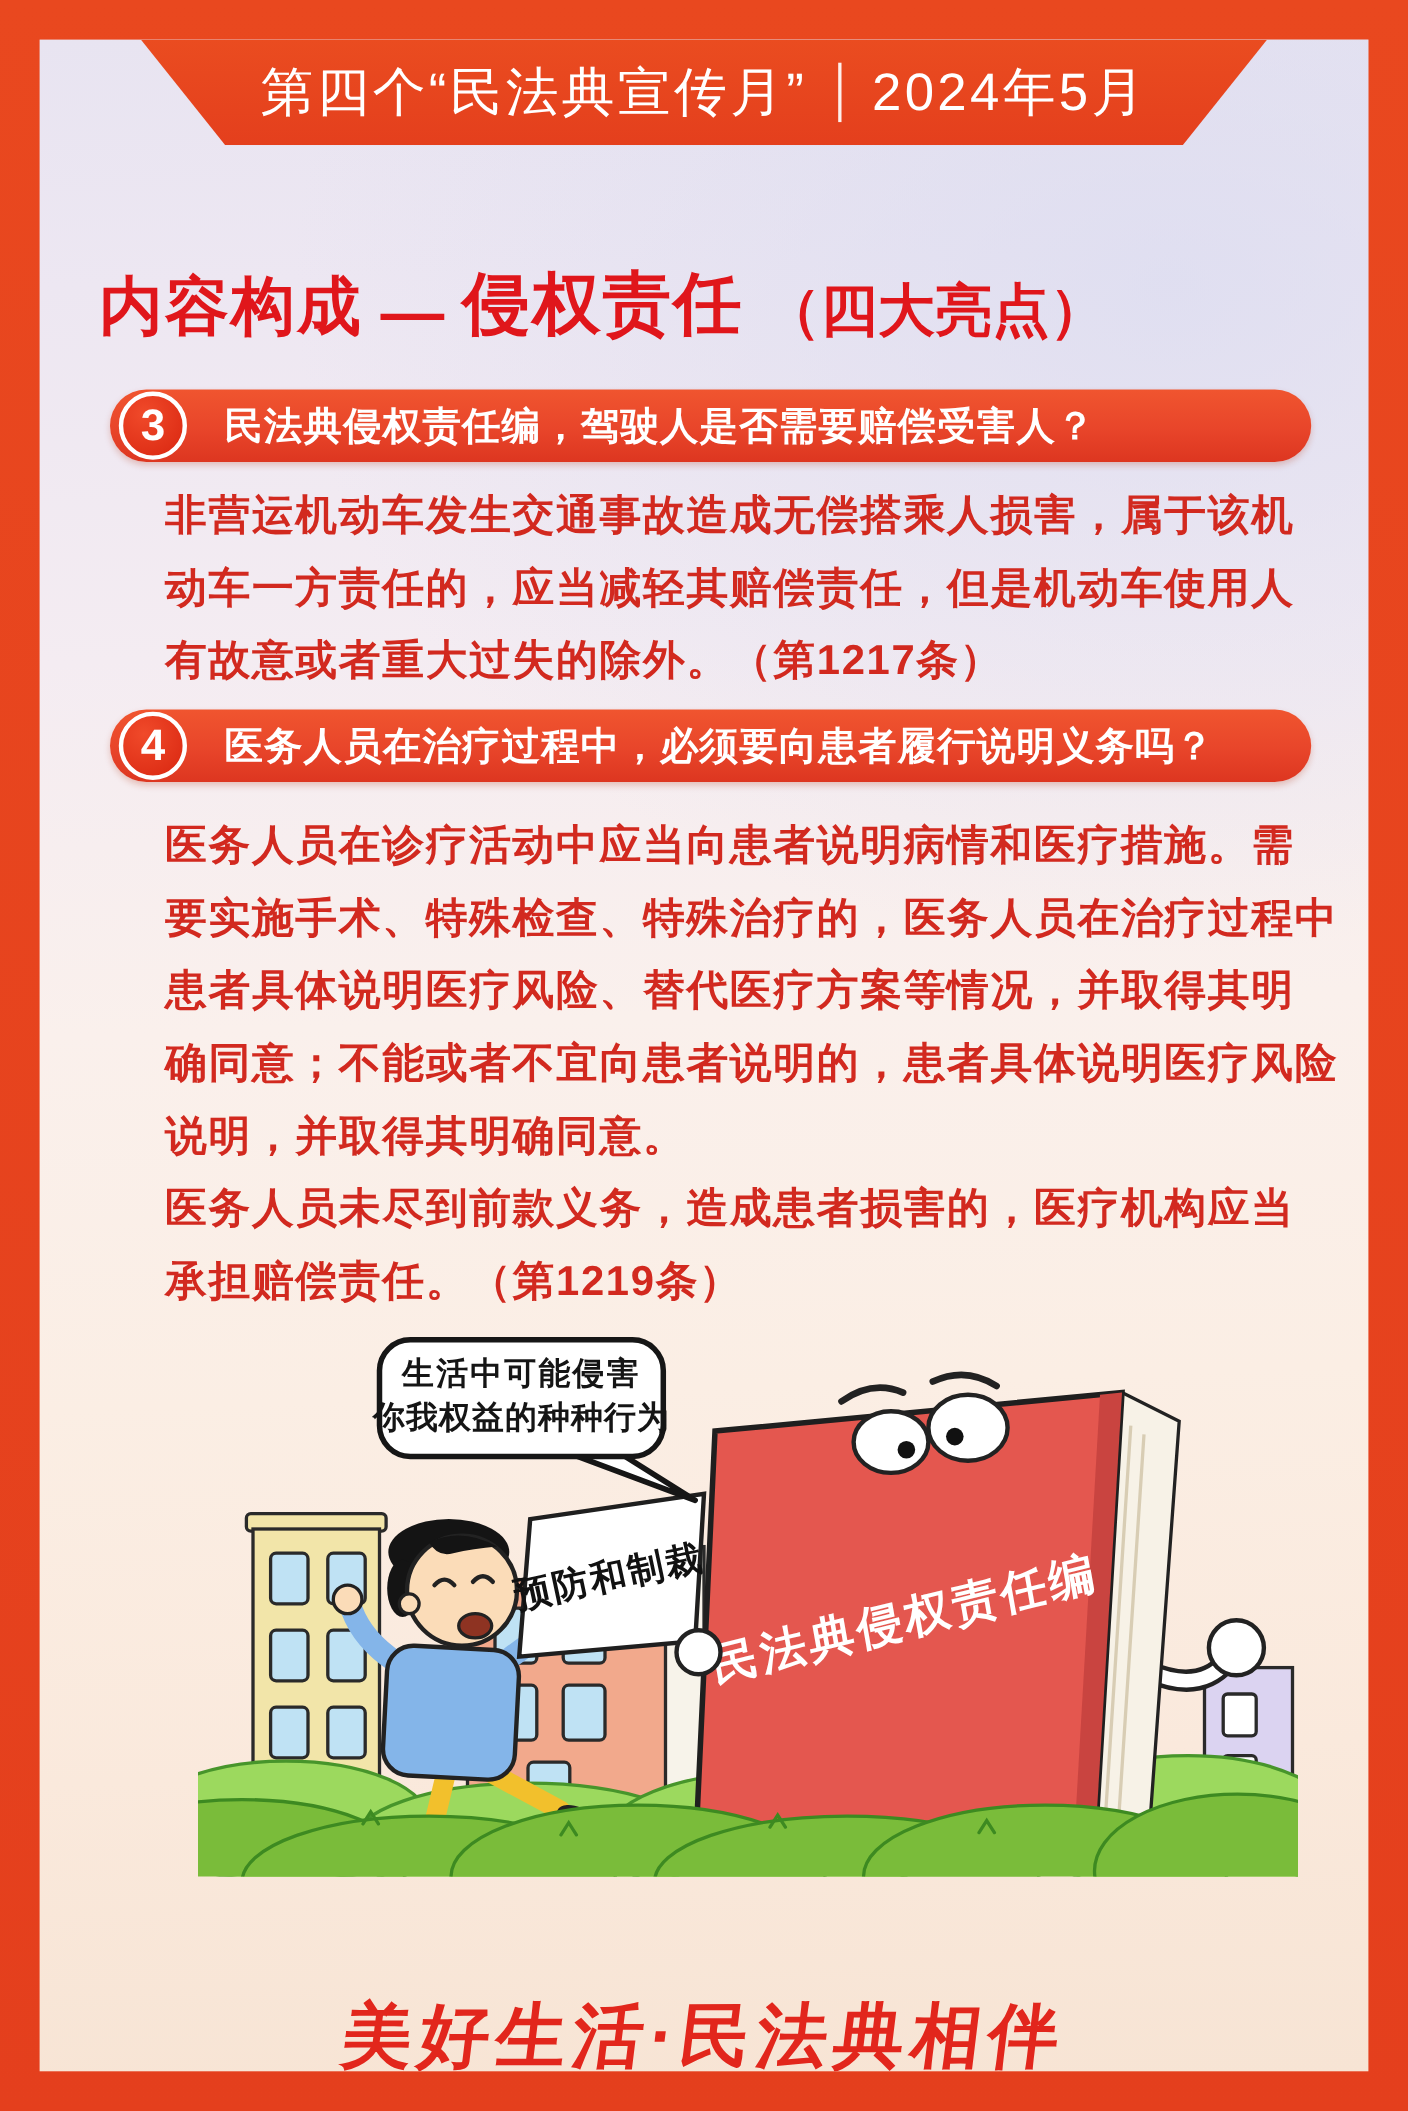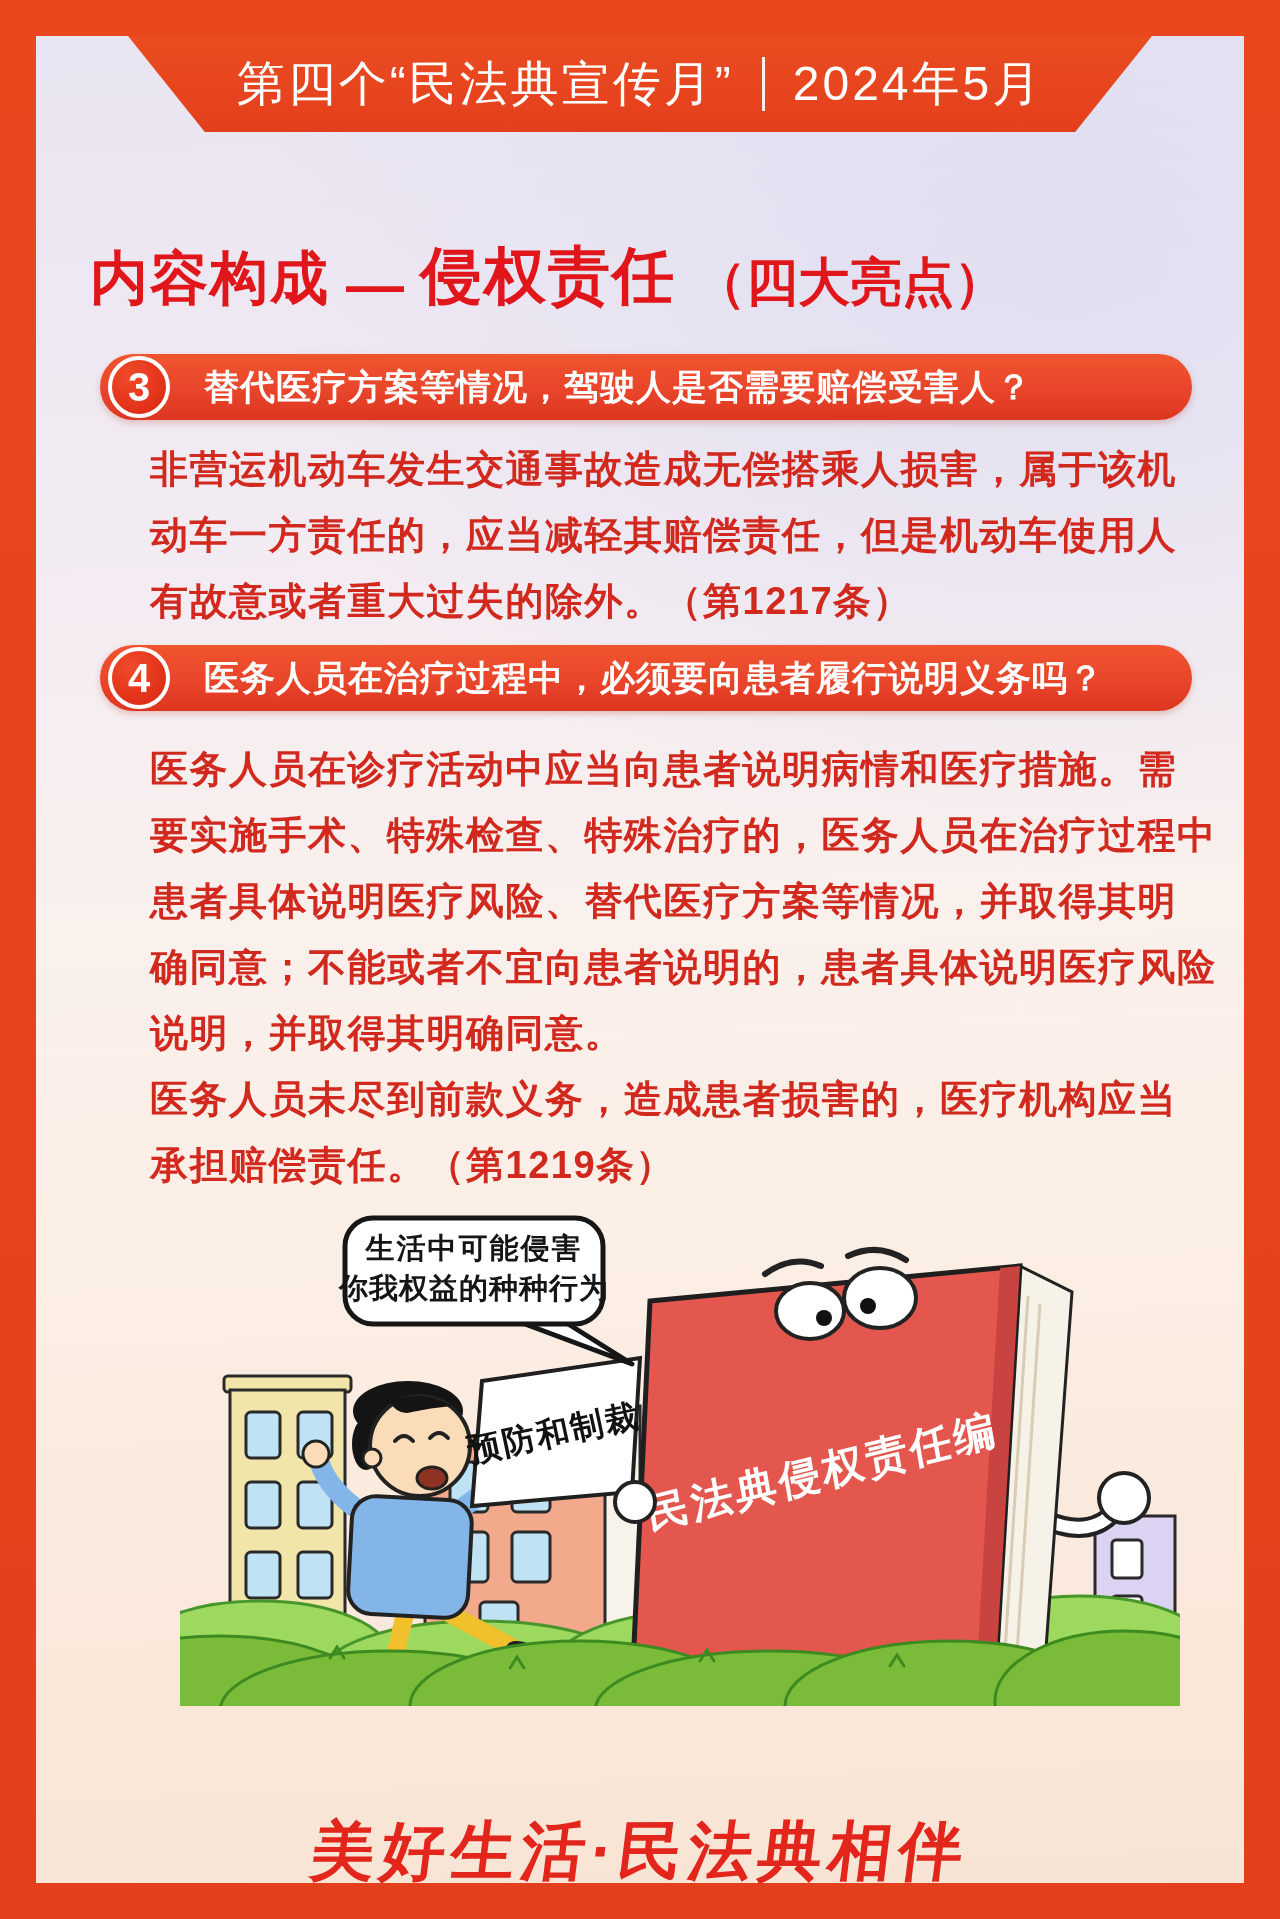--- a/index.html
+++ b/index.html
@@ -84,21 +84,21 @@
 
     <div class="title">
       <span class="prefix">内容构成</span>
       <span class="dash">—</span>
       <span class="main">侵权责任</span>
       <span class="suffix">（四大亮点）</span>
     </div>
 
     <div class="qbar bar3">
       <span class="badge">3</span>
-      <span class="qtext">替代医疗方案等情况，驾驶人是否需要赔偿受害人？</span>
+      <span class="qtext">民法典侵权责任编，驾驶人是否需要赔偿受害人？</span>
     </div>
     <div class="body body3">
       <div class="bline">非营运机动车发生交通事故造成无偿搭乘人损害，属于该机</div>
       <div class="bline">动车一方责任的，应当减轻其赔偿责任，但是机动车使用人</div>
       <div class="bline">有故意或者重大过失的除外。（第1217条）</div>
     </div>
 
     <div class="qbar bar4">
       <span class="badge">4</span>
       <span class="qtext">医务人员在治疗过程中，必须要向患者履行说明义务吗？</span>

